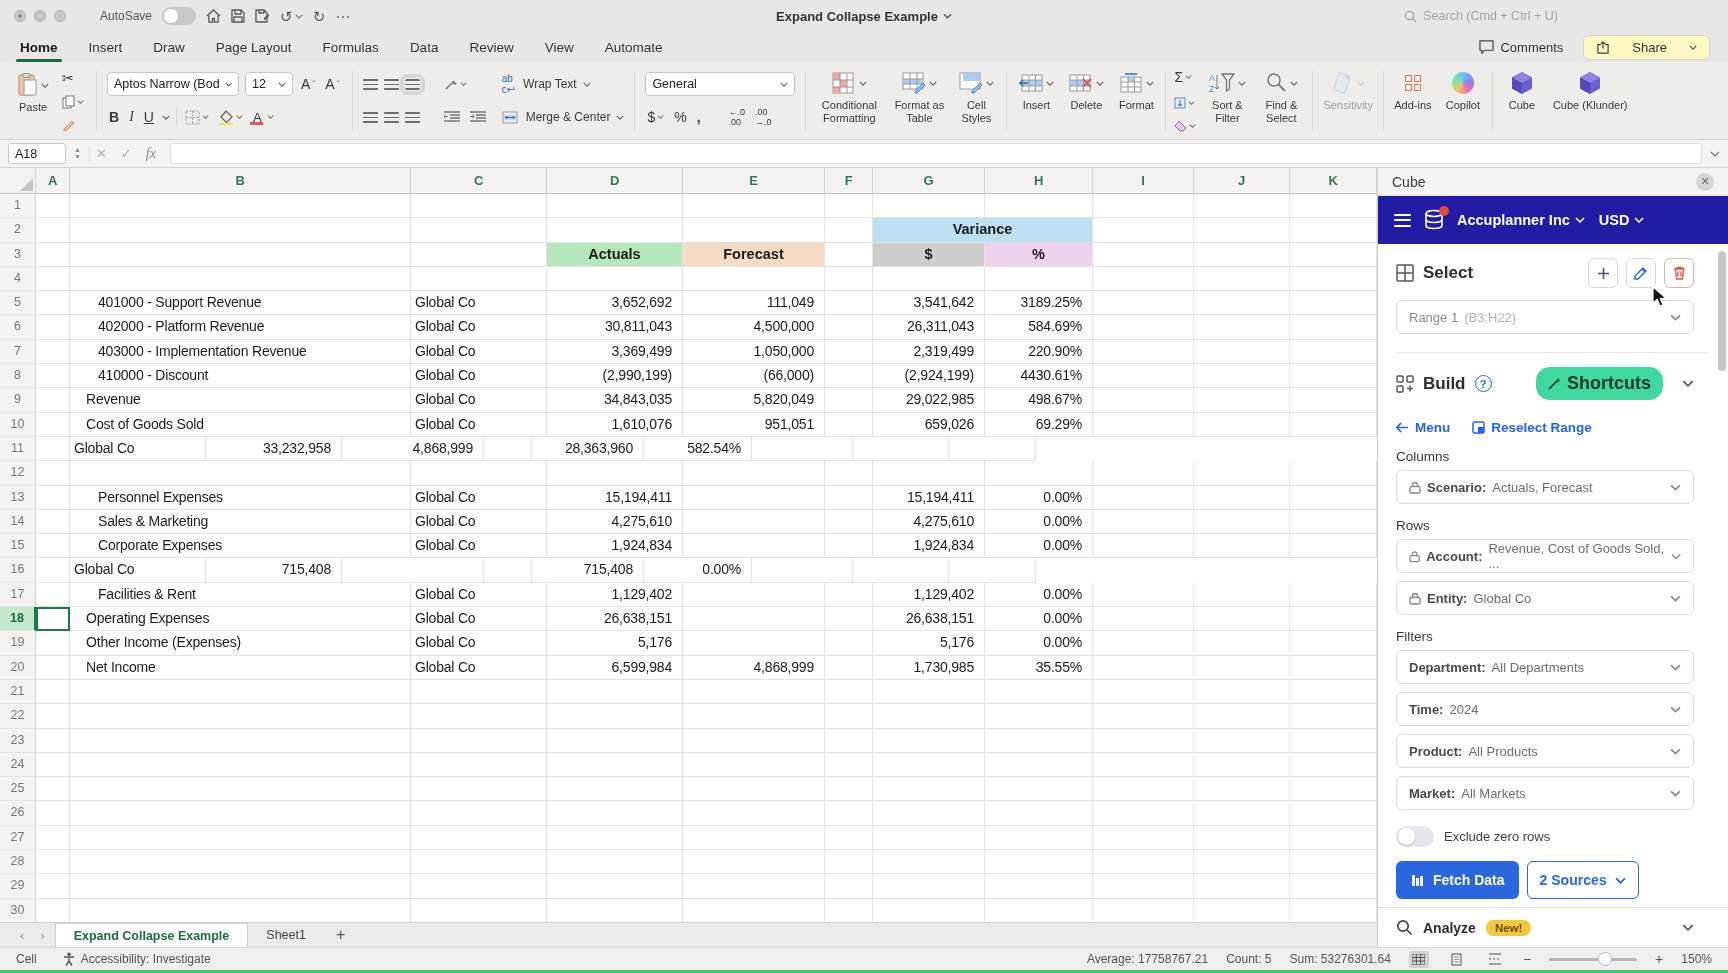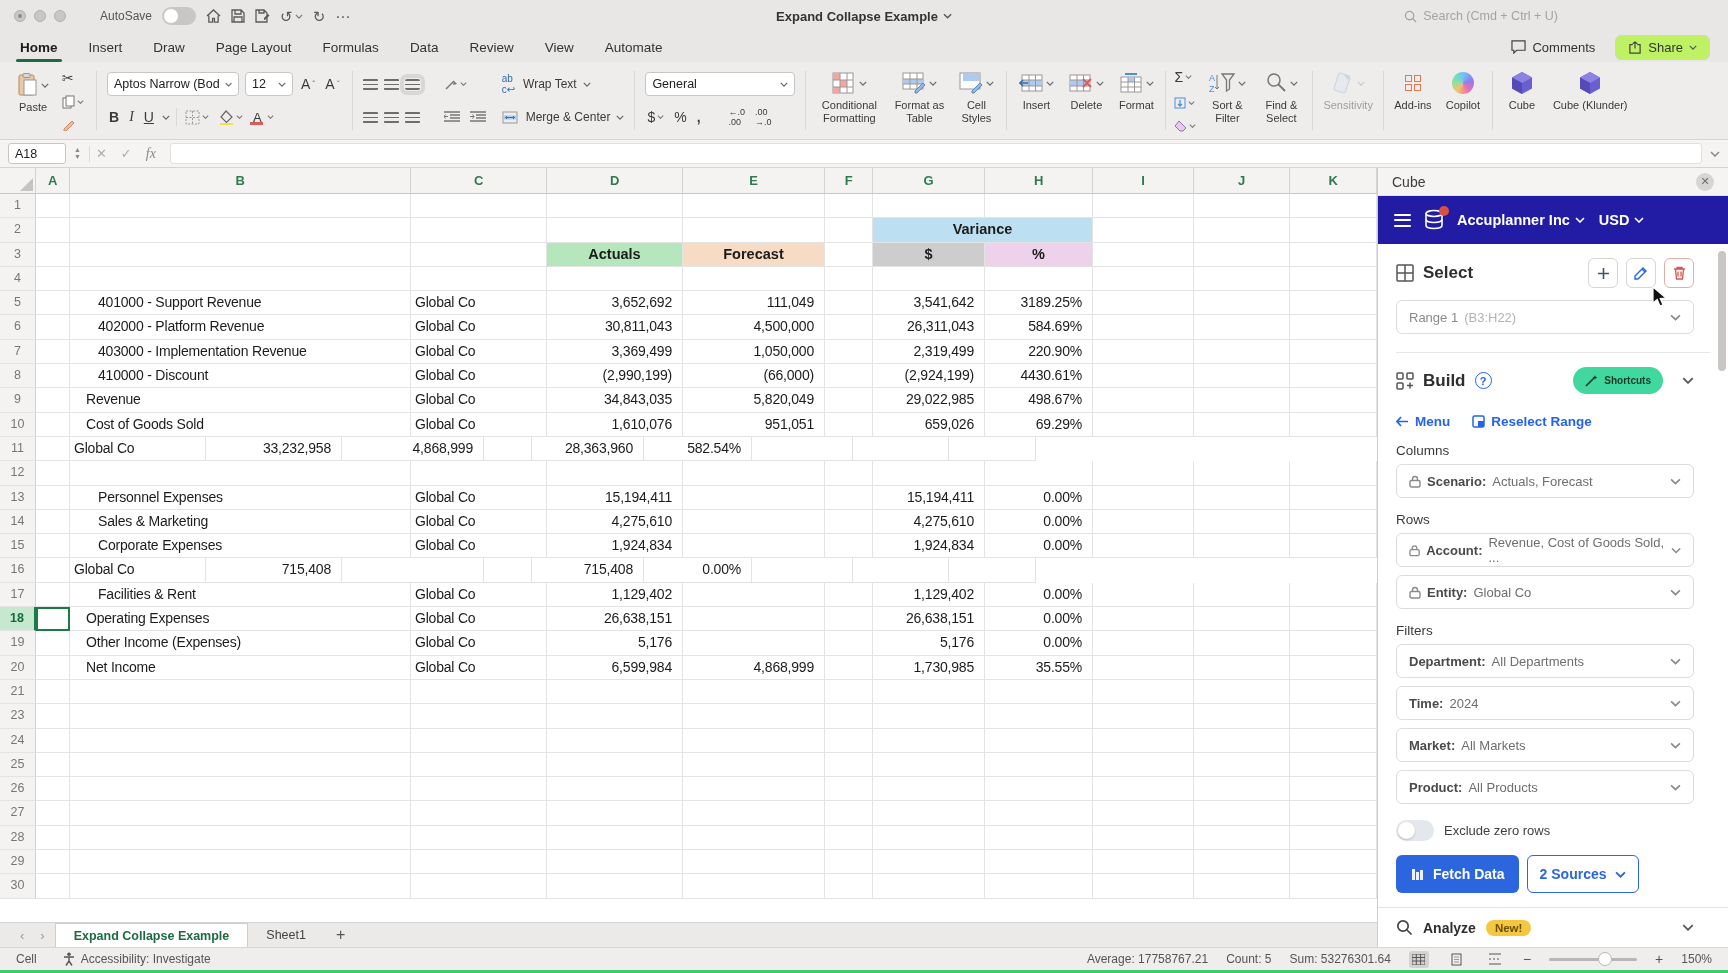--- a/index.html
+++ b/index.html
@@ -16,21 +16,21 @@
   .tb-ic{color:#5c5a58;font-size:15px;line-height:1;display:flex;align-items:center;gap:2px}
   .doc-title{position:absolute;left:50%;transform:translateX(-50%);font-size:13px;font-weight:700;color:#333;display:flex;align-items:center;gap:5px}
   .tb-search{position:absolute;right:170px;display:flex;align-items:center;gap:6px;color:#A5A3A1;font-size:12.5px}
   
   .tabrow{position:absolute;top:32px;left:0;right:0;height:30px;background:#E9E7E5;display:flex;align-items:center;padding:0 18px;gap:27px}
   .rtab{font-size:13.5px;color:#333;padding:4px 2px;position:relative;white-space:nowrap}
   .rtab.active{font-weight:700;color:#1b1b1b}
   .rtab.active:after{content:'';position:absolute;left:-2px;right:-2px;bottom:-3px;height:3px;border-radius:2px;background:#1E6B43}
   .tab-right{margin-left:auto;display:flex;align-items:center;gap:10px}
   .comments-btn{display:flex;align-items:center;gap:6px;font-size:13px;color:#333;padding:4px 10px;border-radius:6px}
-  .share-btn{display:flex;align-items:center;gap:6px;font-size:13px;color:#333;background:#bef264;border:1px solid #D5D3D1;border-radius:6px;padding:4px 12px}
+  .share-btn{display:flex;align-items:center;gap:22px;font-size:13px;color:#333;background:#fef9c3;border:1px solid #D5D3D1;border-radius:6px;padding:4px 12px}
   
   .ribbon{position:absolute;top:62px;left:0;right:0;height:78px;background:#EFEDEB;border-bottom:1px solid #D6D4D2;display:flex;align-items:stretch;padding:5px 6px;gap:4px}
   .rdiv{width:1px;background:#DAD8D6;margin:4px 2px}
   .rgrp{display:flex;flex-direction:column;justify-content:space-between;padding:2px 4px}
   .rrow{display:flex;align-items:center;gap:6px;height:30px}
   .selbox{background:#fff;border:1px solid #C8C6C4;border-radius:4px;height:24px;display:flex;align-items:center;padding:0 6px;font-size:12.5px;color:#222;gap:6px;white-space:nowrap}
   .gl{font-size:14px;color:#3a3a3a;display:flex;align-items:center;gap:2px;padding:0 2px}
   .gl .sub{font-size:9px;color:#777}
   .bigbtn{display:flex;flex-direction:column;align-items:center;justify-content:flex-start;gap:3px;padding:3px 4px;min-width:46px}
   .bigbtn .blbl{font-size:11px;color:#3a3a3a;text-align:center;line-height:1.15}
@@ -93,21 +93,21 @@
   .sb-h1{font-size:17px;font-weight:700;color:#2e2e2e}
   .sb-actions{margin-left:auto;display:flex;gap:8px}
   .sqbtn{width:30px;height:30px;border:1px solid #D8D6D4;border-radius:6px;background:#fff;display:flex;align-items:center;justify-content:center}
   .sqbtn.danger{border-color:#E2AFA7}
   .dd{height:34px;border:1px solid #DEDCDA;border-radius:6px;background:#fff;display:flex;align-items:center;padding:0 12px;gap:6px;font-size:13px;color:#6e6e6e;margin-top:8px}
   .dd b{color:#4a4a4a;font-weight:700}
   .dd .ddchev{margin-left:auto}
   .dd.muted{color:#8a8a8a}
   .dd .ref{color:#b3b3b3}
   .sb-div{height:1px;background:#E8E6E4;margin:18px -16px 0 0}
-  .shortcut-pill{margin-left:auto;height:27px;border-radius:14px;background:#40D89E;color:#15382C;font-size:10px;font-weight:700;display:flex;align-items:center;gap:6px;padding:0 12px}
+  .shortcut-pill{margin-left:auto;height:33px;border-radius:14px;background:#40D89E;color:#15382C;font-size:18px;font-weight:700;display:flex;align-items:center;gap:6px;padding:0 12px}
   .helpc{width:17px;height:17px;border-radius:50%;border:1.5px solid #2563EB;color:#2563EB;font-size:11px;font-weight:700;display:flex;align-items:center;justify-content:center}
   .linkrow{display:flex;align-items:center;gap:22px;margin-top:20px}
   .blink{color:#2563EB;font-size:13.5px;font-weight:700;display:flex;align-items:center;gap:6px}
   .flabel{font-size:13.5px;color:#3a3a3a;font-weight:500;margin-top:14px}
   .tglrow{display:flex;align-items:center;gap:10px;margin-top:16px;font-size:13px;color:#3f3f3f}
   .tgl{width:38px;height:21px;border-radius:11px;background:#E4E7EB;position:relative}
   .tgl i{position:absolute;left:2px;top:2px;width:17px;height:17px;border-radius:50%;background:#fff;box-shadow:0 1px 2px rgba(0,0,0,.2)}
   .btnrow{display:flex;align-items:center;gap:8px;margin-top:14px}
   .btn-fetch{height:38px;border-radius:6px;background:#2B66DE;color:#fff;font-size:14px;font-weight:700;display:flex;align-items:center;gap:8px;padding:8px 14px;border:none}
   .btn-sources{height:38px;border-radius:6px;background:#fff;color:#2B66DE;font-size:14px;font-weight:700;display:flex;align-items:center;gap:8px;padding:0 12px;border:1.5px solid #2B66DE}
@@ -879,20 +879,34 @@
         <div class="gc" style="width:136px"></div>
         <div class="gc" style="width:142px"></div>
         <div class="gc" style="width:48px"></div>
         <div class="gc" style="width:112px"></div>
         <div class="gc" style="width:108px"></div>
         <div class="gc" style="width:101px"></div>
         <div class="gc" style="width:96px"></div>
         <div class="gc" style="width:87px"></div>
       </div>
       <div class="gr">
+        <div class="gc rn">22</div>
+        <div class="gc" style="width:34px"></div>
+        <div class="gc" style="width:341px"></div>
+        <div class="gc" style="width:136px"></div>
+        <div class="gc" style="width:136px"></div>
+        <div class="gc" style="width:142px"></div>
+        <div class="gc" style="width:48px"></div>
+        <div class="gc" style="width:112px"></div>
+        <div class="gc" style="width:108px"></div>
+        <div class="gc" style="width:101px"></div>
+        <div class="gc" style="width:96px"></div>
+        <div class="gc" style="width:87px"></div>
+      </div>
+      <div class="gr">
         <div class="gc rn">23</div>
         <div class="gc" style="width:34px"></div>
         <div class="gc" style="width:341px"></div>
         <div class="gc" style="width:136px"></div>
         <div class="gc" style="width:136px"></div>
         <div class="gc" style="width:142px"></div>
         <div class="gc" style="width:48px"></div>
         <div class="gc" style="width:112px"></div>
         <div class="gc" style="width:108px"></div>
         <div class="gc" style="width:101px"></div>
@@ -1201,29 +1215,29 @@
         </svg>
     </div>
     <div class="dd">
       <b>Time:</b>
         <span>2024</span>
       <svg class="chev ddchev" width="11" height="7" viewBox="0 0 10 6">
           <path d="M1 1l4 4 4-4" stroke="#888" fill="none" stroke-width="1.5"></path>
         </svg>
     </div>
     <div class="dd">
+      <b>Product:</b>
+        <span>All Products</span>
+      <svg class="chev ddchev" width="11" height="7" viewBox="0 0 10 6">
+          <path d="M1 1l4 4 4-4" stroke="#888" fill="none" stroke-width="1.5"></path>
+        </svg>
+    </div>
+    <div class="dd">
       <b>Market:</b>
         <span>All Markets</span>
-      <svg class="chev ddchev" width="11" height="7" viewBox="0 0 10 6">
-          <path d="M1 1l4 4 4-4" stroke="#888" fill="none" stroke-width="1.5"></path>
-        </svg>
-    </div>
-    <div class="dd">
-      <b>Product:</b>
-        <span>All Products</span>
       <svg class="chev ddchev" width="11" height="7" viewBox="0 0 10 6">
           <path d="M1 1l4 4 4-4" stroke="#888" fill="none" stroke-width="1.5"></path>
         </svg>
     </div>
 
     <div class="tglrow">
       <span class="tgl">
           <i></i>
         </span>
       <span>Exclude zero rows</span>

